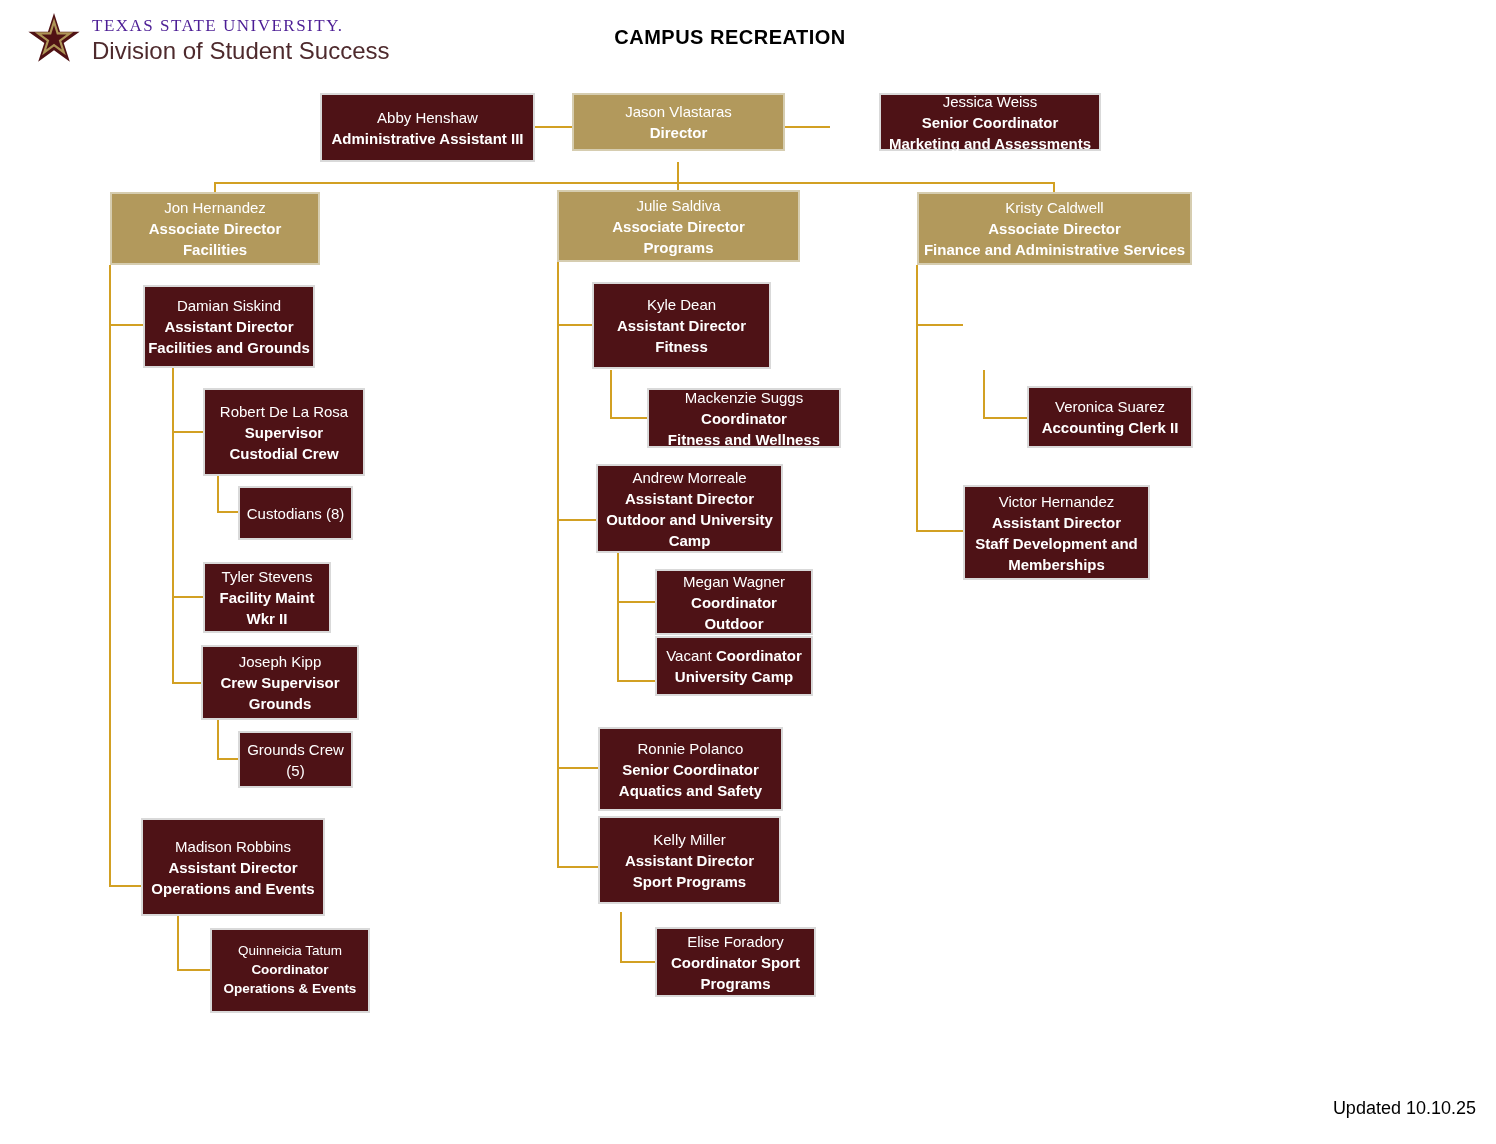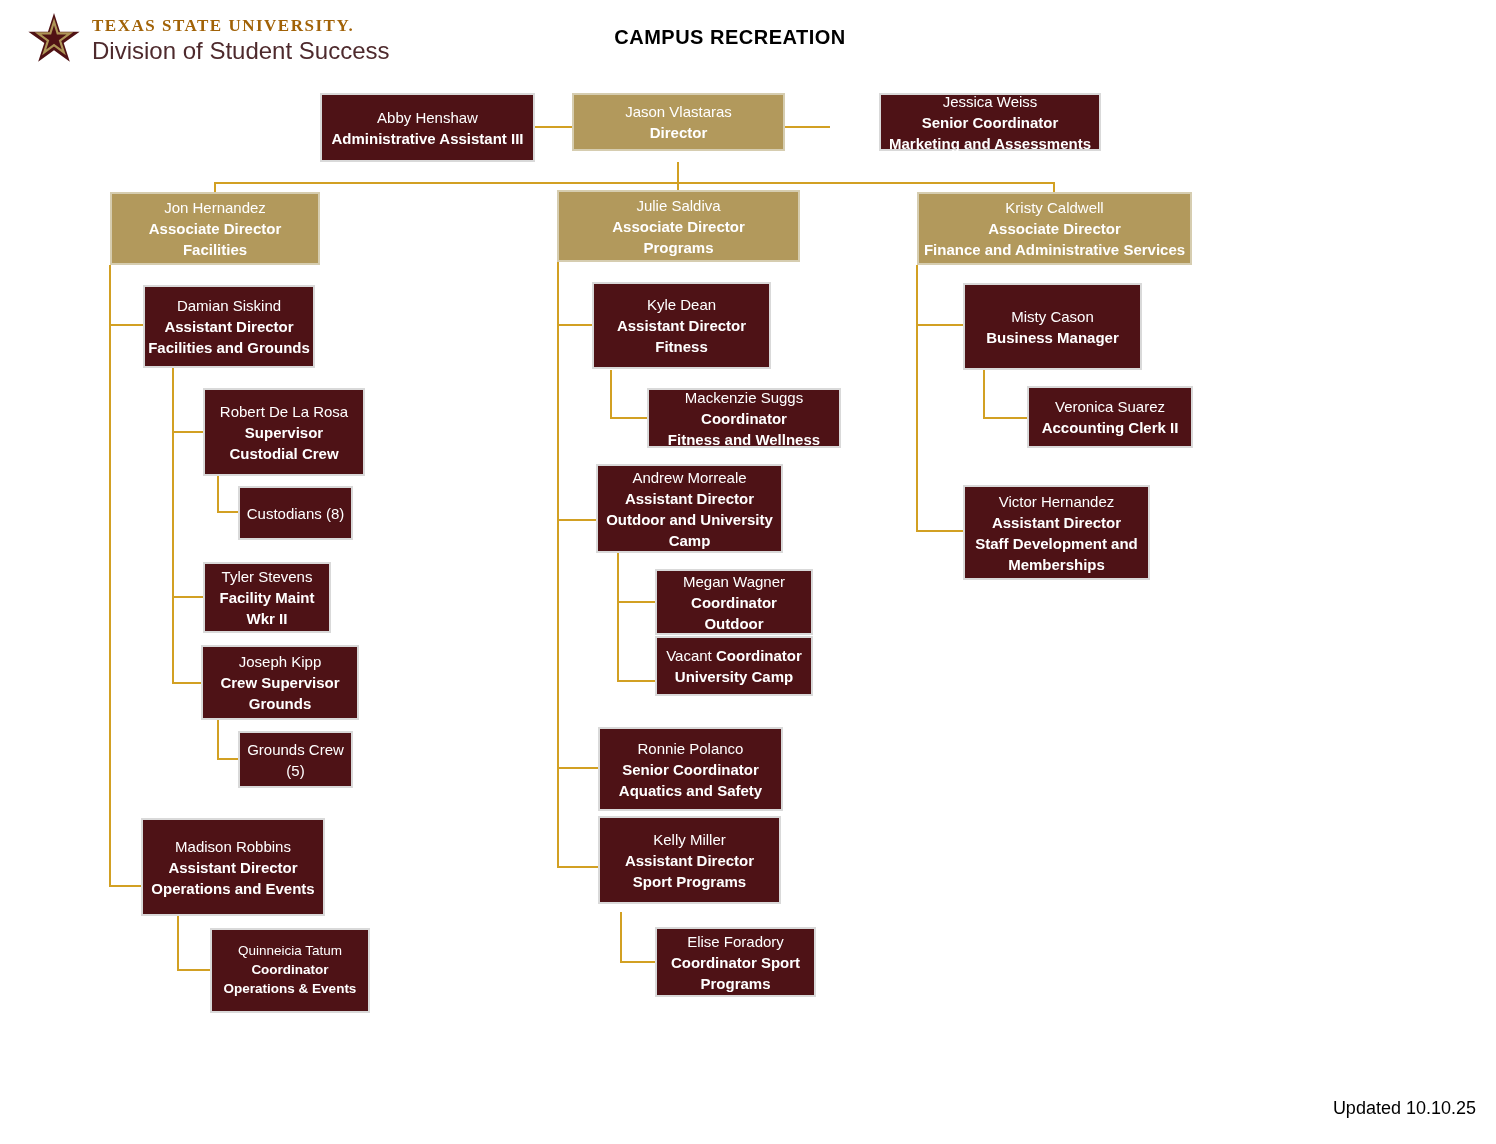--- a/index.html
+++ b/index.html
@@ -1,22 +1,22 @@
 <!DOCTYPE html>
 <html><head>
 <meta charset="utf-8">
 <style>
   html,body{margin:0;padding:0;background:#ffffff;}
   #canvas{position:relative;width:1496px;height:1144px;background:#fff;
     font-family:"Liberation Sans",sans-serif;overflow:hidden;}
   
   #logo{position:absolute;left:26px;top:12px;display:flex;align-items:center;}
   #logo .star{width:56px;height:56px;margin-right:10px;}
-  #logo .wordmark1{font-family:"Liberation Serif",serif;font-weight:bold;
-    font-size:17px;letter-spacing:1.5px;color:#a16207;}
+  #logo .wordmark1{font-family:"Liberation Serif",serif;font-weight:normal;
+    font-size:17px;letter-spacing:1.5px;color:#4c1d95;}
   #logo .wordmark2{font-size:24px;color:#4e2a2d;margin-top:1px;}
   
   #chart-title{position:absolute;left:0;top:26px;width:1460px;text-align:center;
     font-size:20px;font-weight:bold;color:#000;letter-spacing:.5px;}
   
   #updated{position:absolute;right:20px;top:1098px;font-size:18px;color:#000;}
   
   .node{position:absolute;box-sizing:border-box;display:flex;flex-direction:column;
     justify-content:center;align-items:center;text-align:center;color:#fff;
     border:2px solid #d9d9d9;font-size:15px;line-height:1.4;padding:2px 3px;}
@@ -204,24 +204,20 @@
     <div class="nm">Kelly Miller</div>
     <div class="tt">Assistant Director</div>
     <div class="tt">Sport Programs</div>
   </div>
 
   <div class="node maroon" style="left:655px;top:927px;width:161px;height:70px">
     <div class="nm">Elise Foradory</div>
     <div class="tt">Coordinator Sport Programs</div>
   </div>
 
-  <div class="node maroon" style="left:963px;top:283px;width:179px;height:87px">
-    <div class="nm">Misty Cason</div>
-    <div class="tt">Business Manager</div>
-  </div>
 
   <div class="node maroon" style="left:1027px;top:386px;width:166px;height:62px">
     <div class="nm">Veronica Suarez</div>
     <div class="tt">Accounting Clerk II</div>
   </div>
 
   <div class="node maroon" style="left:963px;top:485px;width:187px;height:95px">
     <div class="nm">Victor Hernandez</div>
     <div class="tt">Assistant Director</div>
     <div class="tt">Staff Development and Memberships</div>

